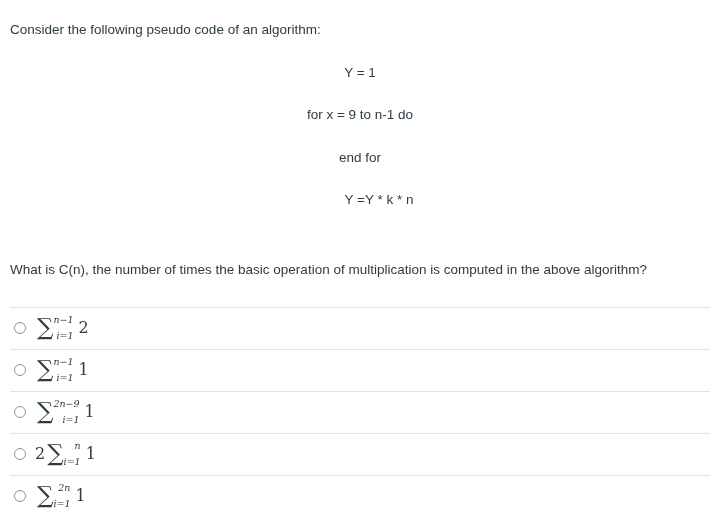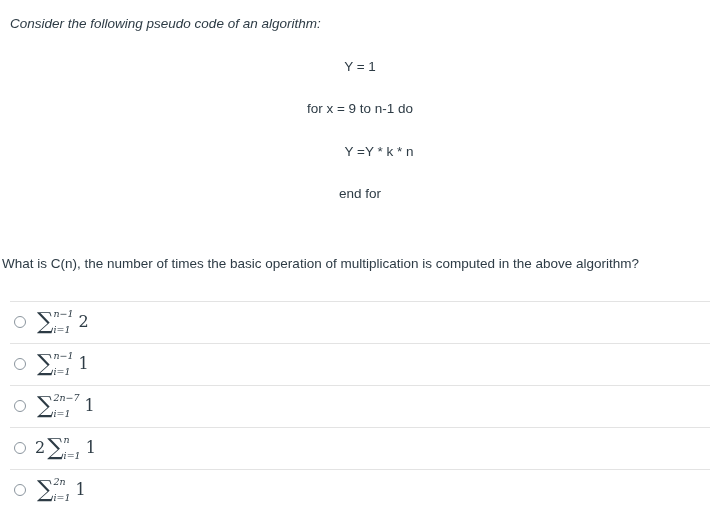--- a/index.html
+++ b/index.html
@@ -26,27 +26,27 @@
     padding: 0 10px;
   }
   .stem-line {
     font-size: 13.5px;
     line-height: 1.45;
     color: #2d3b45;
     margin: 0;
     padding: 0;
     white-space: pre;
   }
-  .line-gap-0 { margin-top: 14px; font-style: italic; }
+  .line-gap-0 { margin-top: 20px; }
   .line-gap   { margin-top: 23px; text-align: center; }
   .line-indent { padding-left: 38px; }
 
   .question-text {
     margin-top: 48px;
-    padding: 0 2px;
+    padding: 0 10px;
     font-size: 13.5px;
     line-height: 1.85;
     color: #2d3b45;
     max-width: 690px;
   }
 
   
   .answers {
     margin-top: 24px;
     padding: 0 10px;
@@ -96,42 +96,43 @@
     font-family: "DejaVu Serif", "Liberation Serif", serif;
   }
   .sum-limits {
     display: inline-flex;
     flex-direction: column;
     justify-content: center;
     margin-left: 0px;
     font-size: 9.5px;
     font-style: italic;
     line-height: 1.05;
+    text-align: right;
   }
   .sum-upper { margin-bottom: 1px; }
   .sum-lower { margin-top: 5px; }
   .summand {
     font-size: 16px;
   }
 </style>
 </head>
 <body>
 
 <div class="quiz-body">
 
   <div class="stem">
     <p class="stem-line line-gap-0">Consider the following pseudo code of an algorithm:</p>
 
     <p class="stem-line line-gap">Y = 1</p>
 
     <p class="stem-line line-gap">for x = 9 to n-1 do</p>
 
+    <p class="stem-line line-gap">end for</p>
+
     <p class="stem-line line-gap line-indent">Y =Y * k * n</p>
-
-    <p class="stem-line line-gap">end for</p>
   </div>
 
   <div class="question-text">What is C(n), the number of times the basic operation of multiplication is computed in the above algorithm?</div>
 
   <div class="answers">
 
     <div class="answer-row">
       <span class="radio"></span>
       <span class="answer-math">
         <span class="coef"></span>
@@ -161,21 +162,21 @@
       </span>
     </div>
 
     <div class="answer-row">
       <span class="radio"></span>
       <span class="answer-math">
         <span class="coef"></span>
         <span class="sum">
           <span class="sum-glyph">∑</span>
           <span class="sum-limits">
-            <span class="sum-upper">2n−7</span>
+            <span class="sum-upper">2n−9</span>
             <span class="sum-lower">i=1</span>
           </span>
         </span>
         <span class="summand">1</span>
       </span>
     </div>
 
     <div class="answer-row">
       <span class="radio"></span>
       <span class="answer-math">

